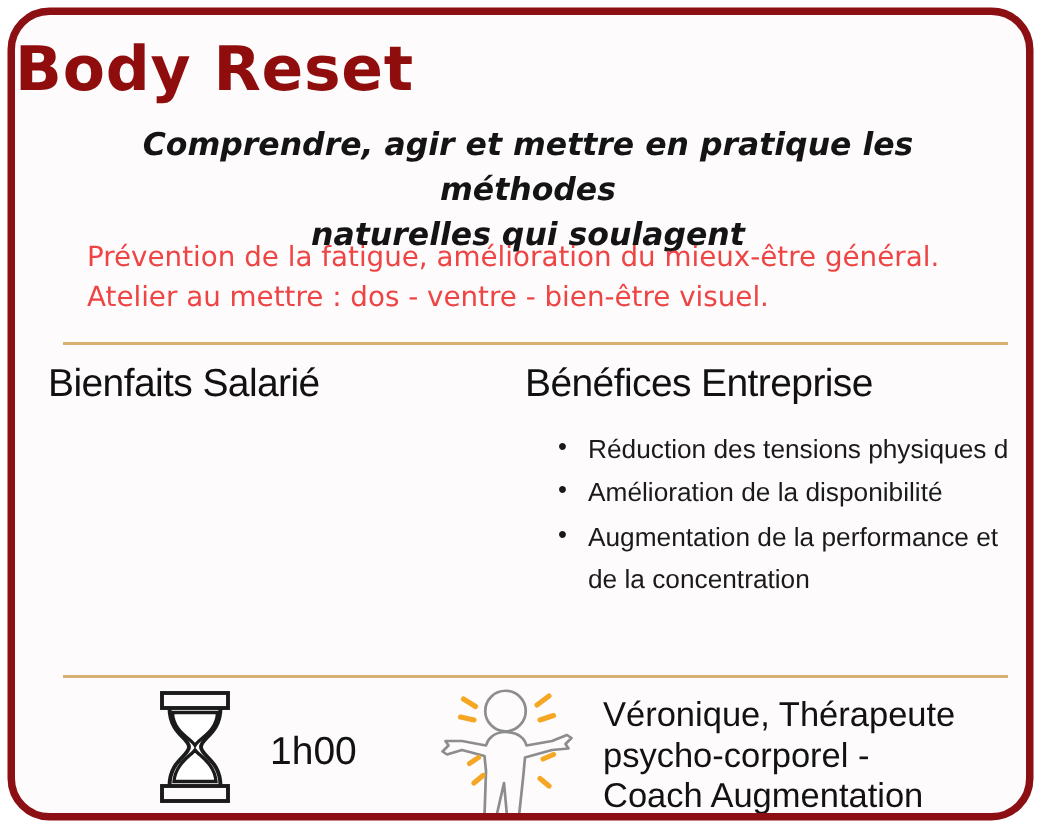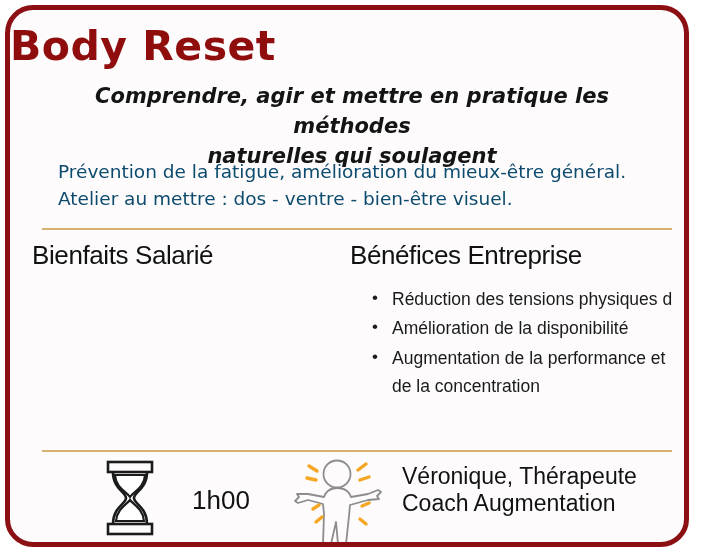--- a/index.html
+++ b/index.html
@@ -58,21 +58,21 @@
 
   
   .intro {
     position: absolute;
     left: 48px;
     top: 148px;
     width: 600px;
     font-family: "DejaVu Sans", sans-serif;
     font-size: 18.5px;
     line-height: 1.48;
-    color: #0c4a6e;
+    color: #ef4444;
   }
   .intro div { white-space: nowrap; }
 
   
   .divider {
     position: absolute;
     left: 32px;
     width: 630px;
     height: 2px;
     background: #d7b172;
@@ -139,21 +139,21 @@
   }
 
   .duration-block {
     position: absolute;
     left: 92px;
     top: 3px;
     display: flex;
     align-items: center;
   }
   .duration-text {
-    margin-left: 34px;
+    margin-left: 22px;
     font-family: "Liberation Sans", sans-serif;
     font-size: 26px;
     color: #121212;
   }
 
   .person-block {
     position: absolute;
     left: 276px;
     top: 0px;
     display: flex;
@@ -246,19 +246,20 @@
             <line x1="74" y1="24" x2="83" y2="21"></line>
             <line x1="27" y1="53" x2="33" y2="49"></line>
             <line x1="30" y1="66" x2="36" y2="61"></line>
             <line x1="76" y1="50" x2="83" y2="47"></line>
             <line x1="74" y1="63" x2="80" y2="68"></line>
           </g>
         </svg>
       </span>
       <span class="coach-text">
         <div>Véronique, Thérapeute</div>
+        <div>psycho-corporel -</div>
         <div>Coach Augmentation</div>
       </span>
     </div>
 
   </div>
 
 </div>
 
 </body></html>

